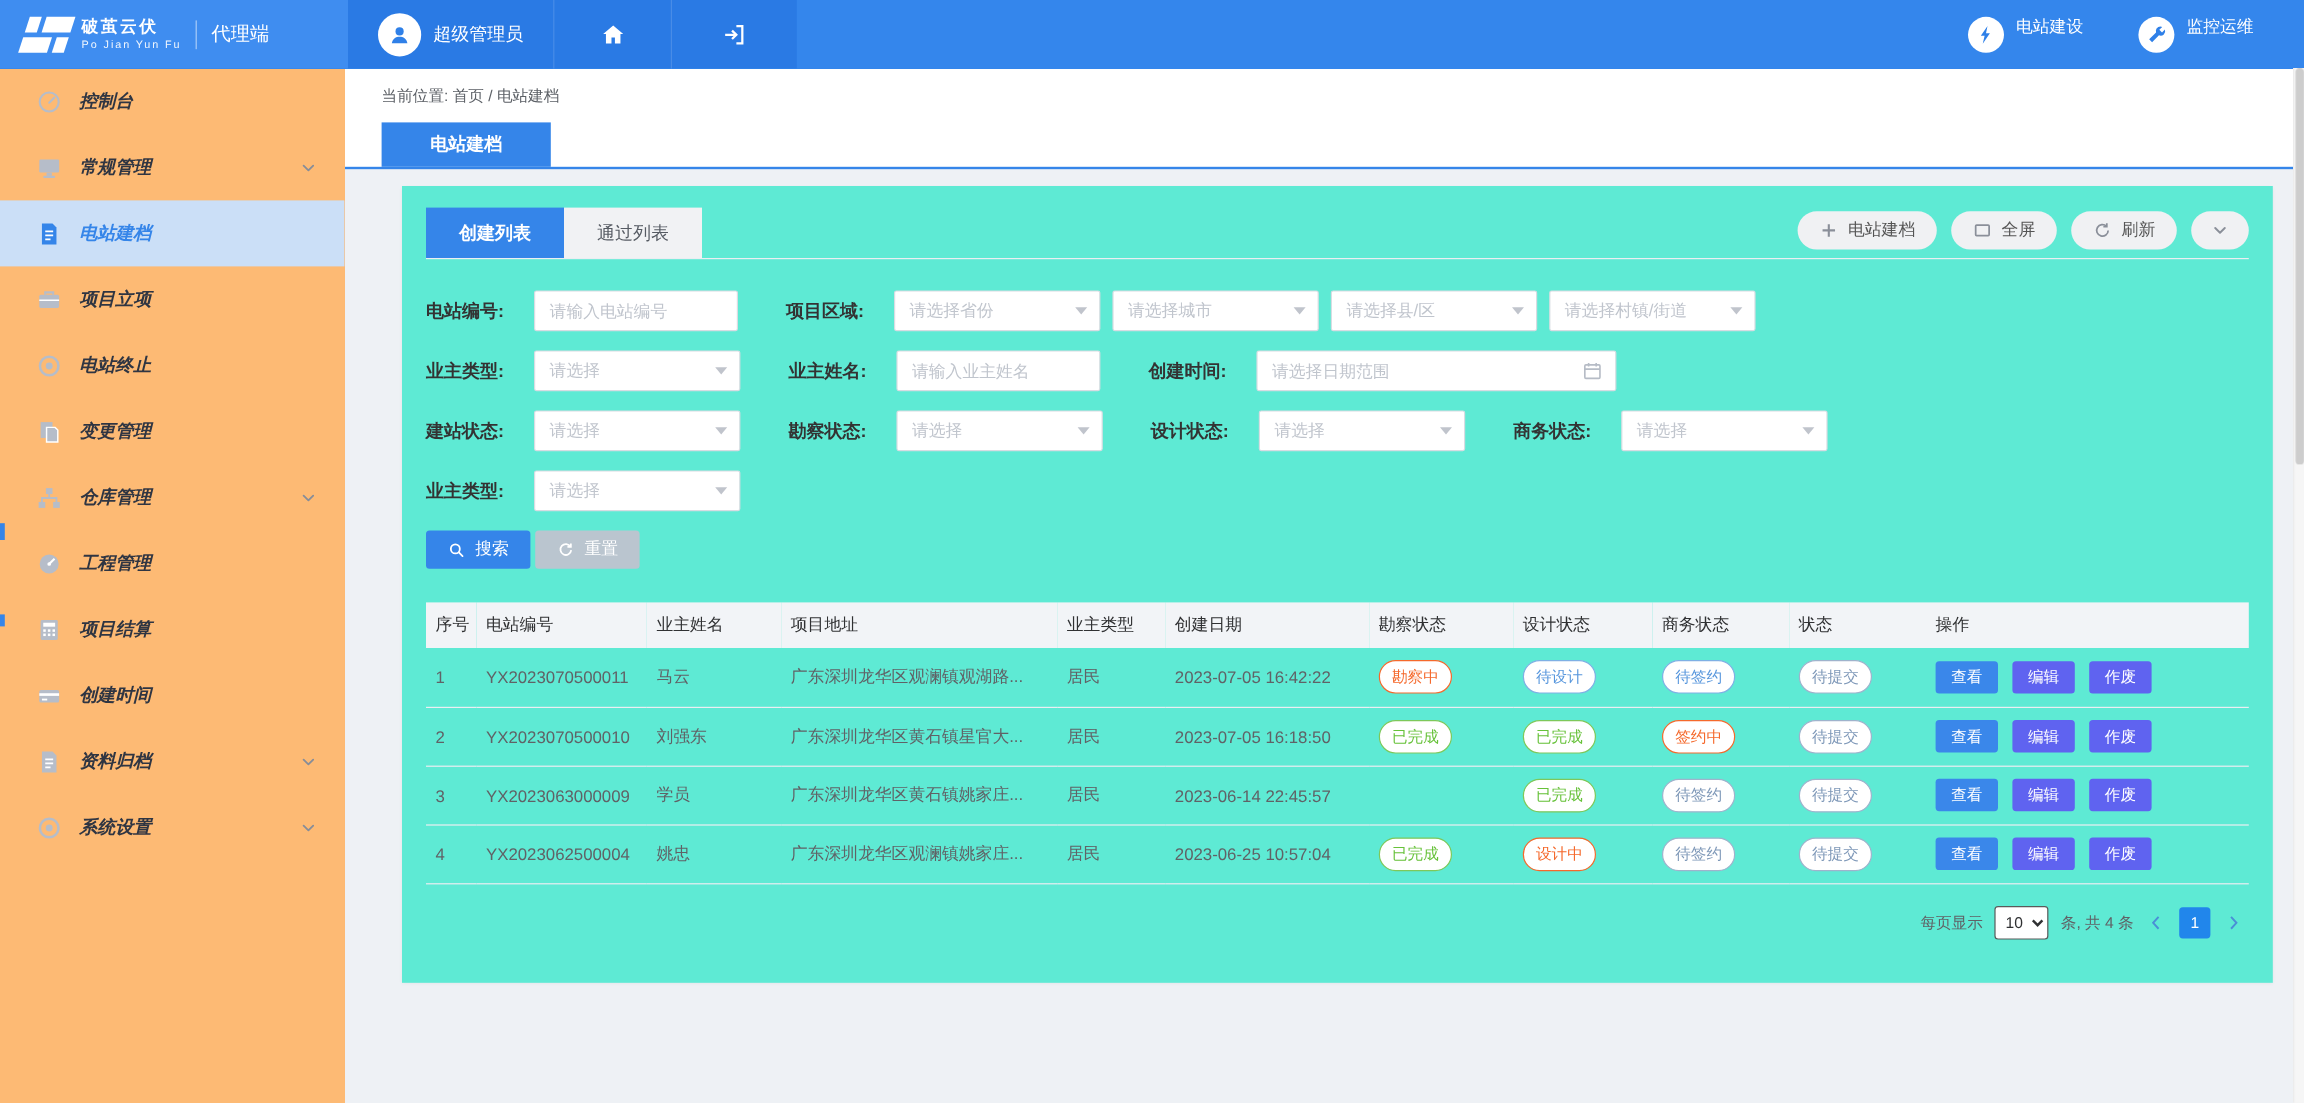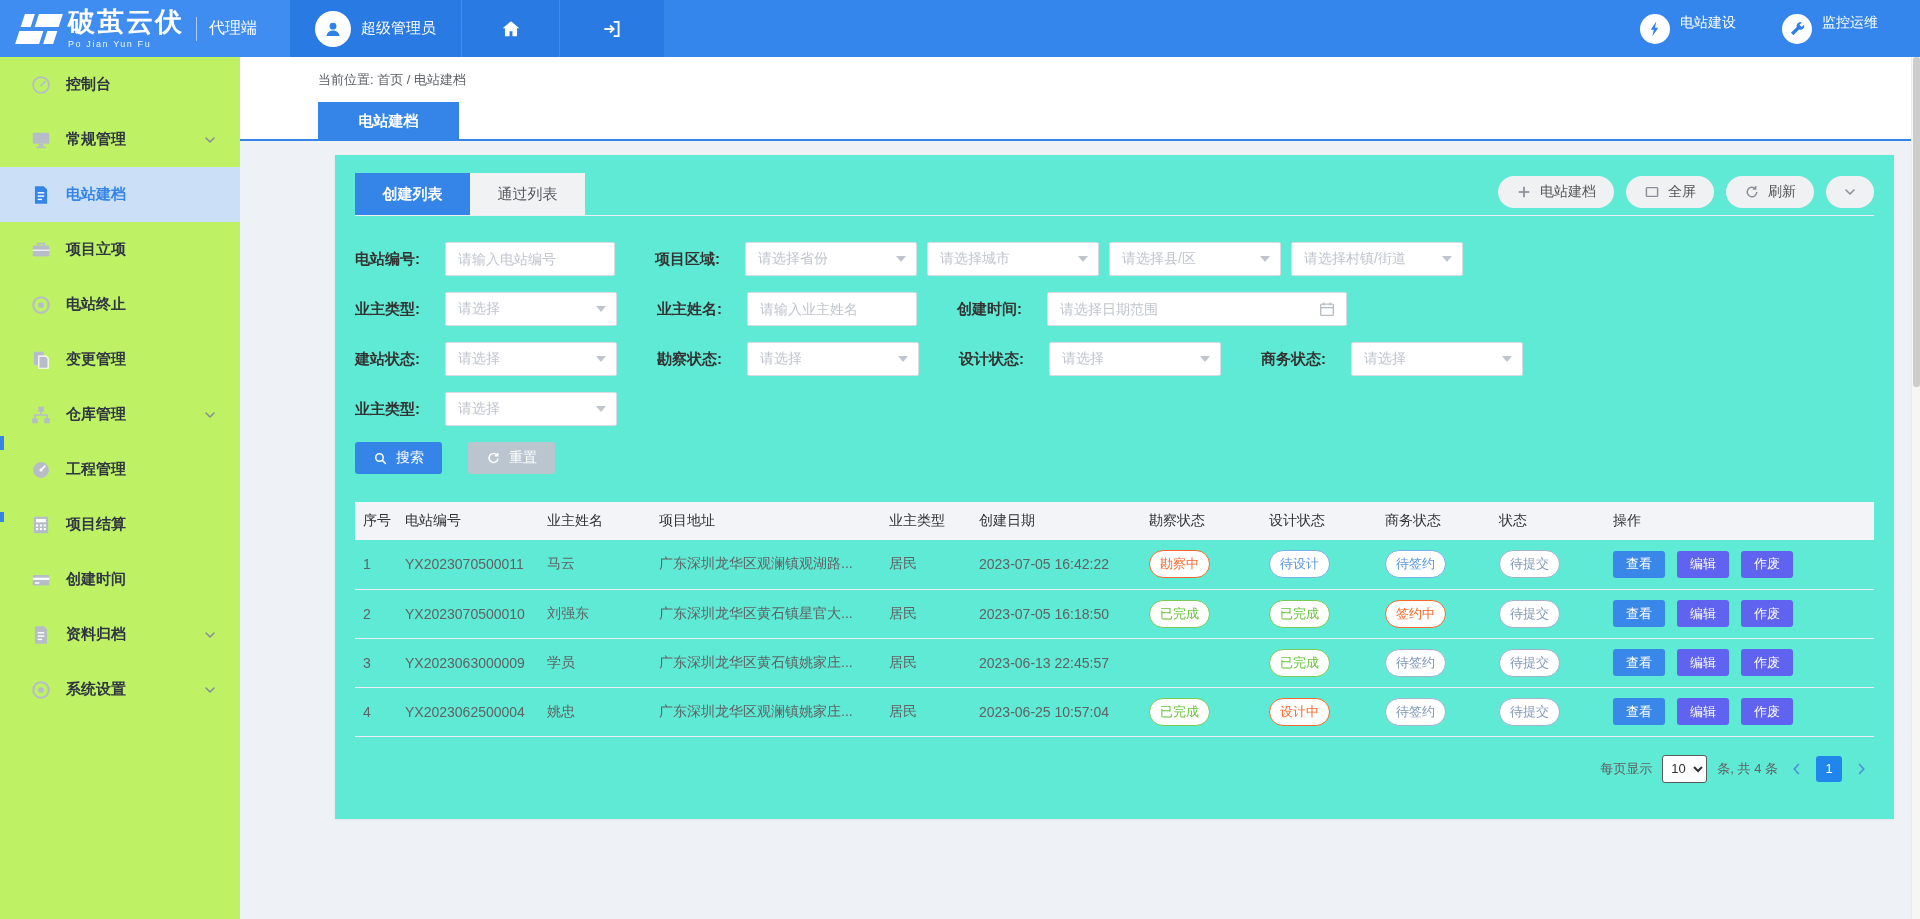--- a/index.html
+++ b/index.html
@@ -8,39 +8,39 @@
        font-family:"Liberation Sans","DejaVu Sans",sans-serif;color:#333;}
 
   
   .topbar{position:fixed;top:0;left:0;right:0;height:57px;background:#3486ec;display:flex;z-index:30;}
   .brand{width:290px;background:#3f8df0;display:flex;align-items:center;padding-left:20px;flex:none;}
   .logo-mark{width:38px;height:30px;display:flex;flex-direction:column;gap:4px;transform:skewX(-18deg);flex:none;}
   .logo-row{display:flex;gap:4px;height:13px;}
   .logo-a{width:10px;background:#fff;}
   .logo-b{flex:1;background:#fff;}
   .brand-text{margin-left:10px;color:#fff;line-height:1;}
-  .brand-name{font-size:27px;font-weight:700;letter-spacing:2px;}
+  .brand-name{font-size:14px;font-weight:700;letter-spacing:2px;}
   .brand-sub{font-size:9px;letter-spacing:1.6px;margin-top:4px;opacity:.92;}
   .brand-div{width:1px;height:24px;background:rgba(255,255,255,.55);margin:0 12px;}
   .brand-portal{color:#fff;font-size:16px;}
   .userstrip{display:flex;background:#2a7ae4;flex:none;}
   .ustrip-sec{display:flex;align-items:center;justify-content:center;border-right:1px solid rgba(255,255,255,.14);cursor:pointer;}
   .sec-user{width:172px;gap:10px;}
   .sec-home{width:98px;}
   .sec-logout{width:104px;}
   .avatar{width:36px;height:36px;border-radius:50%;background:#fff;display:flex;align-items:center;justify-content:center;color:#2f80e8;flex:none;}
   .uname{color:#fff;font-size:15px;}
   .icn{display:flex;align-items:center;justify-content:center;}
   .top-right{margin-left:auto;display:flex;align-items:center;gap:46px;padding-right:42px;}
   .topnav{display:flex;align-items:flex-start;gap:10px;cursor:pointer;}
   .topnav .circ{width:30px;height:30px;border-radius:50%;background:#fff;display:flex;align-items:center;justify-content:center;color:#2f80e8;}
   .topnav .tlabel{color:#fff;font-size:14px;}
 
   
-  .sidebar{position:fixed;top:57px;left:0;bottom:0;width:240px;background:#bef264;z-index:20;}
+  .sidebar{position:fixed;top:57px;left:0;bottom:0;width:287px;background:#fdba74;z-index:20;font-style:italic;}
   .side-item{height:55px;display:flex;align-items:center;padding:0 22px 0 30px;cursor:pointer;}
   .sicon{width:22px;height:22px;color:#b6bdc9;display:flex;flex:none;}
   .slabel{margin-left:14px;font-size:15px;font-weight:700;color:#2f3542;}
   .side-item.active{background:#cbdff7;}
   .side-item.active .sicon,.side-item.active .slabel{color:#3585e9;}
   .schev{margin-left:auto;color:#878d98;display:flex;width:16px;height:16px;}
   .side-tick{position:absolute;left:0;width:4px;background:#3585e9;}
 
   
   .content{margin-left:240px;}
@@ -71,21 +71,21 @@
   .finput{width:170px;}
   .finput input,.fdate input{border:none;outline:none;width:100%;padding:0 12px;font-size:14px;color:#333;background:transparent;font-family:inherit;}
   .finput input::placeholder,.fdate input::placeholder{color:#c0c5cd;}
   .fselect{width:172px;justify-content:space-between;padding:0 10px 0 12px;cursor:pointer;}
   .fselect .ph{color:#c0c5cd;font-size:14px;white-space:nowrap;}
   .caret{width:0;height:0;border-left:5px solid transparent;border-right:5px solid transparent;border-top:6px solid #c0c4cc;flex:none;}
   .fdate{width:300px;justify-content:space-between;padding-right:10px;}
   .cal{color:#b6bcc6;display:flex;width:18px;height:18px;flex:none;}
 
   
-  .actrow{display:flex;gap:26px;margin-top:14px;}
+  .actrow{display:flex;gap:4px;margin-top:14px;}
   .abtn{height:32px;padding:0 18px;border:none;border-radius:3px;font-size:14px;color:#fff;display:flex;
         align-items:center;gap:8px;cursor:pointer;font-family:inherit;}
   .btn-search{background:#3585e9;}
   .btn-reset{background:#bac5cf;}
   .abtn .ticn{display:flex;width:15px;height:15px;color:#fff;}
 
   
   .dtable{width:100%;border-collapse:collapse;margin-top:28px;table-layout:fixed;}
   .dtable thead th{background:#f2f4f7;height:38px;font-size:14px;color:#303133;font-weight:400;text-align:left;padding:0 8px;white-space:nowrap;}
   .dtable tbody td{height:49px;border-bottom:1px solid #ebeef2;font-size:14px;color:#606266;padding:0 8px;white-space:nowrap;overflow:hidden;}
@@ -566,21 +566,21 @@
             <td><span class="badge orange">签约中</span></td>
             <td><span class="badge grayblue">待提交</span></td>
             <td><button class="opbtn op-view">查看</button><button class="opbtn op-edit">编辑</button><button class="opbtn op-void">作废</button></td>
           </tr>
           <tr>
             <td>3</td>
             <td>YX2023063000009</td>
             <td>学员</td>
             <td>广东深圳龙华区黄石镇姚家庄...</td>
             <td>居民</td>
-            <td>2023-06-13 22:45:57</td>
+            <td>2023-06-14 22:45:57</td>
             <td></td>
             <td><span class="badge green">已完成</span></td>
             <td><span class="badge grayblue">待签约</span></td>
             <td><span class="badge grayblue">待提交</span></td>
             <td><button class="opbtn op-view">查看</button><button class="opbtn op-edit">编辑</button><button class="opbtn op-void">作废</button></td>
           </tr>
           <tr>
             <td>4</td>
             <td>YX2023062500004</td>
             <td>姚忠</td>

